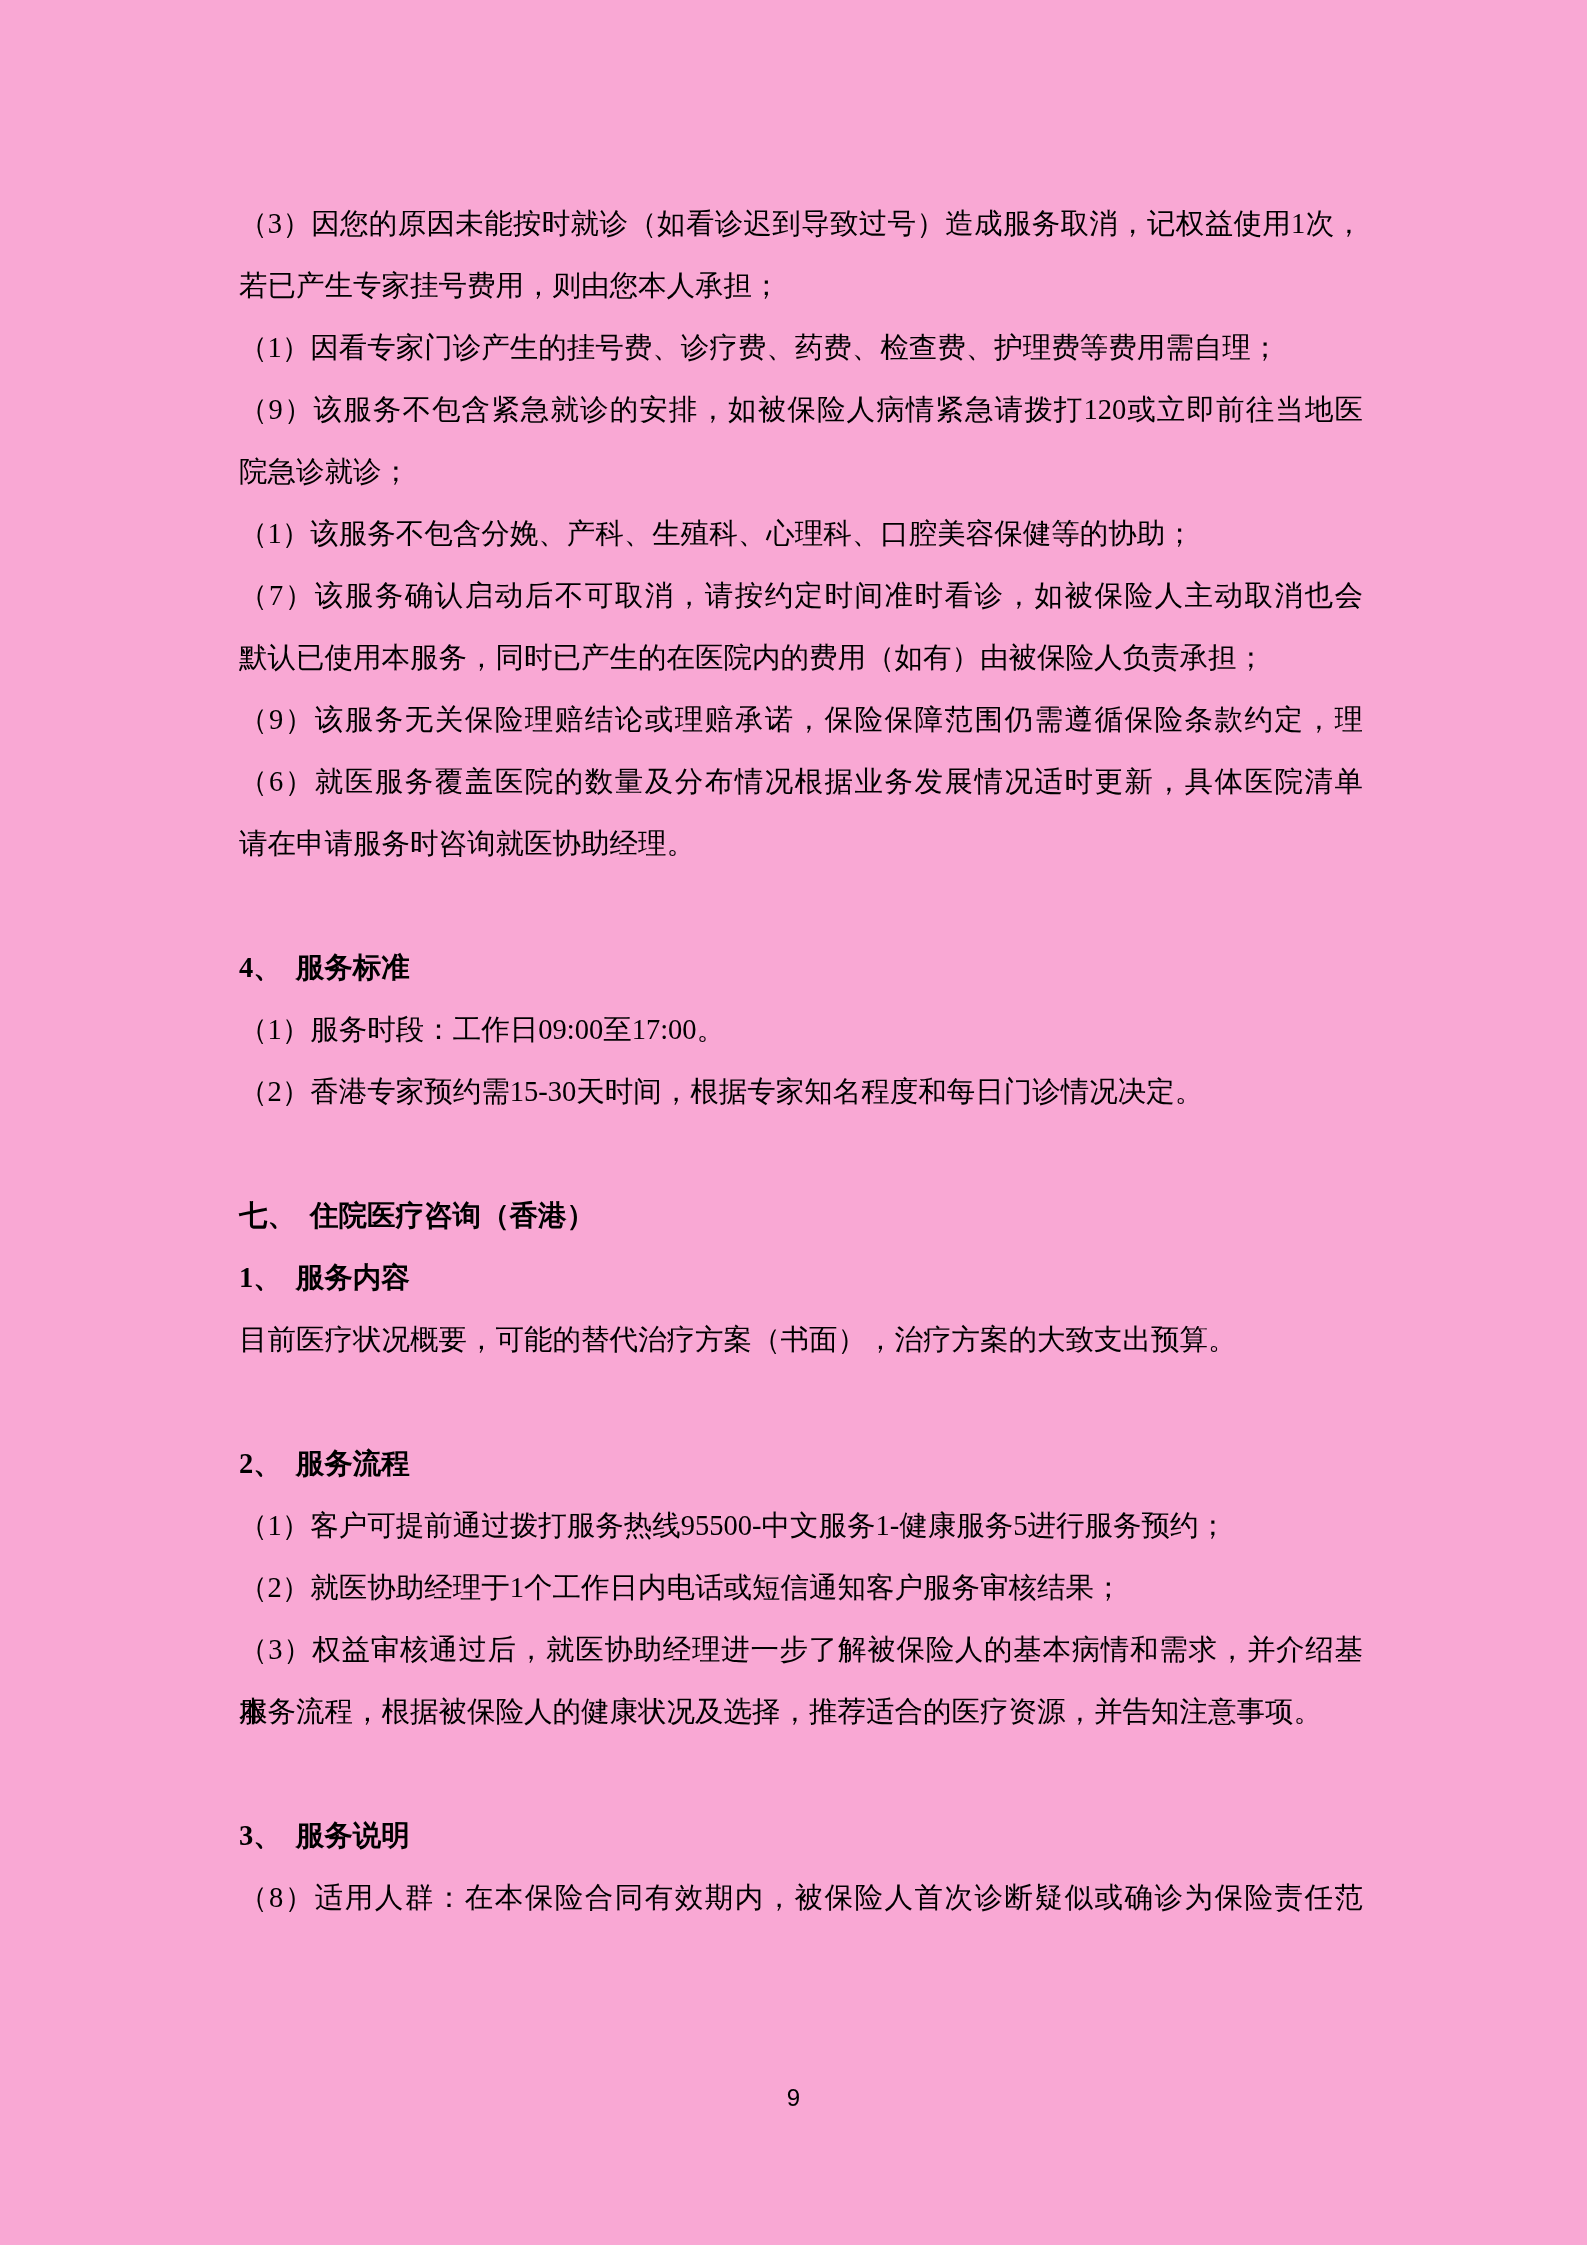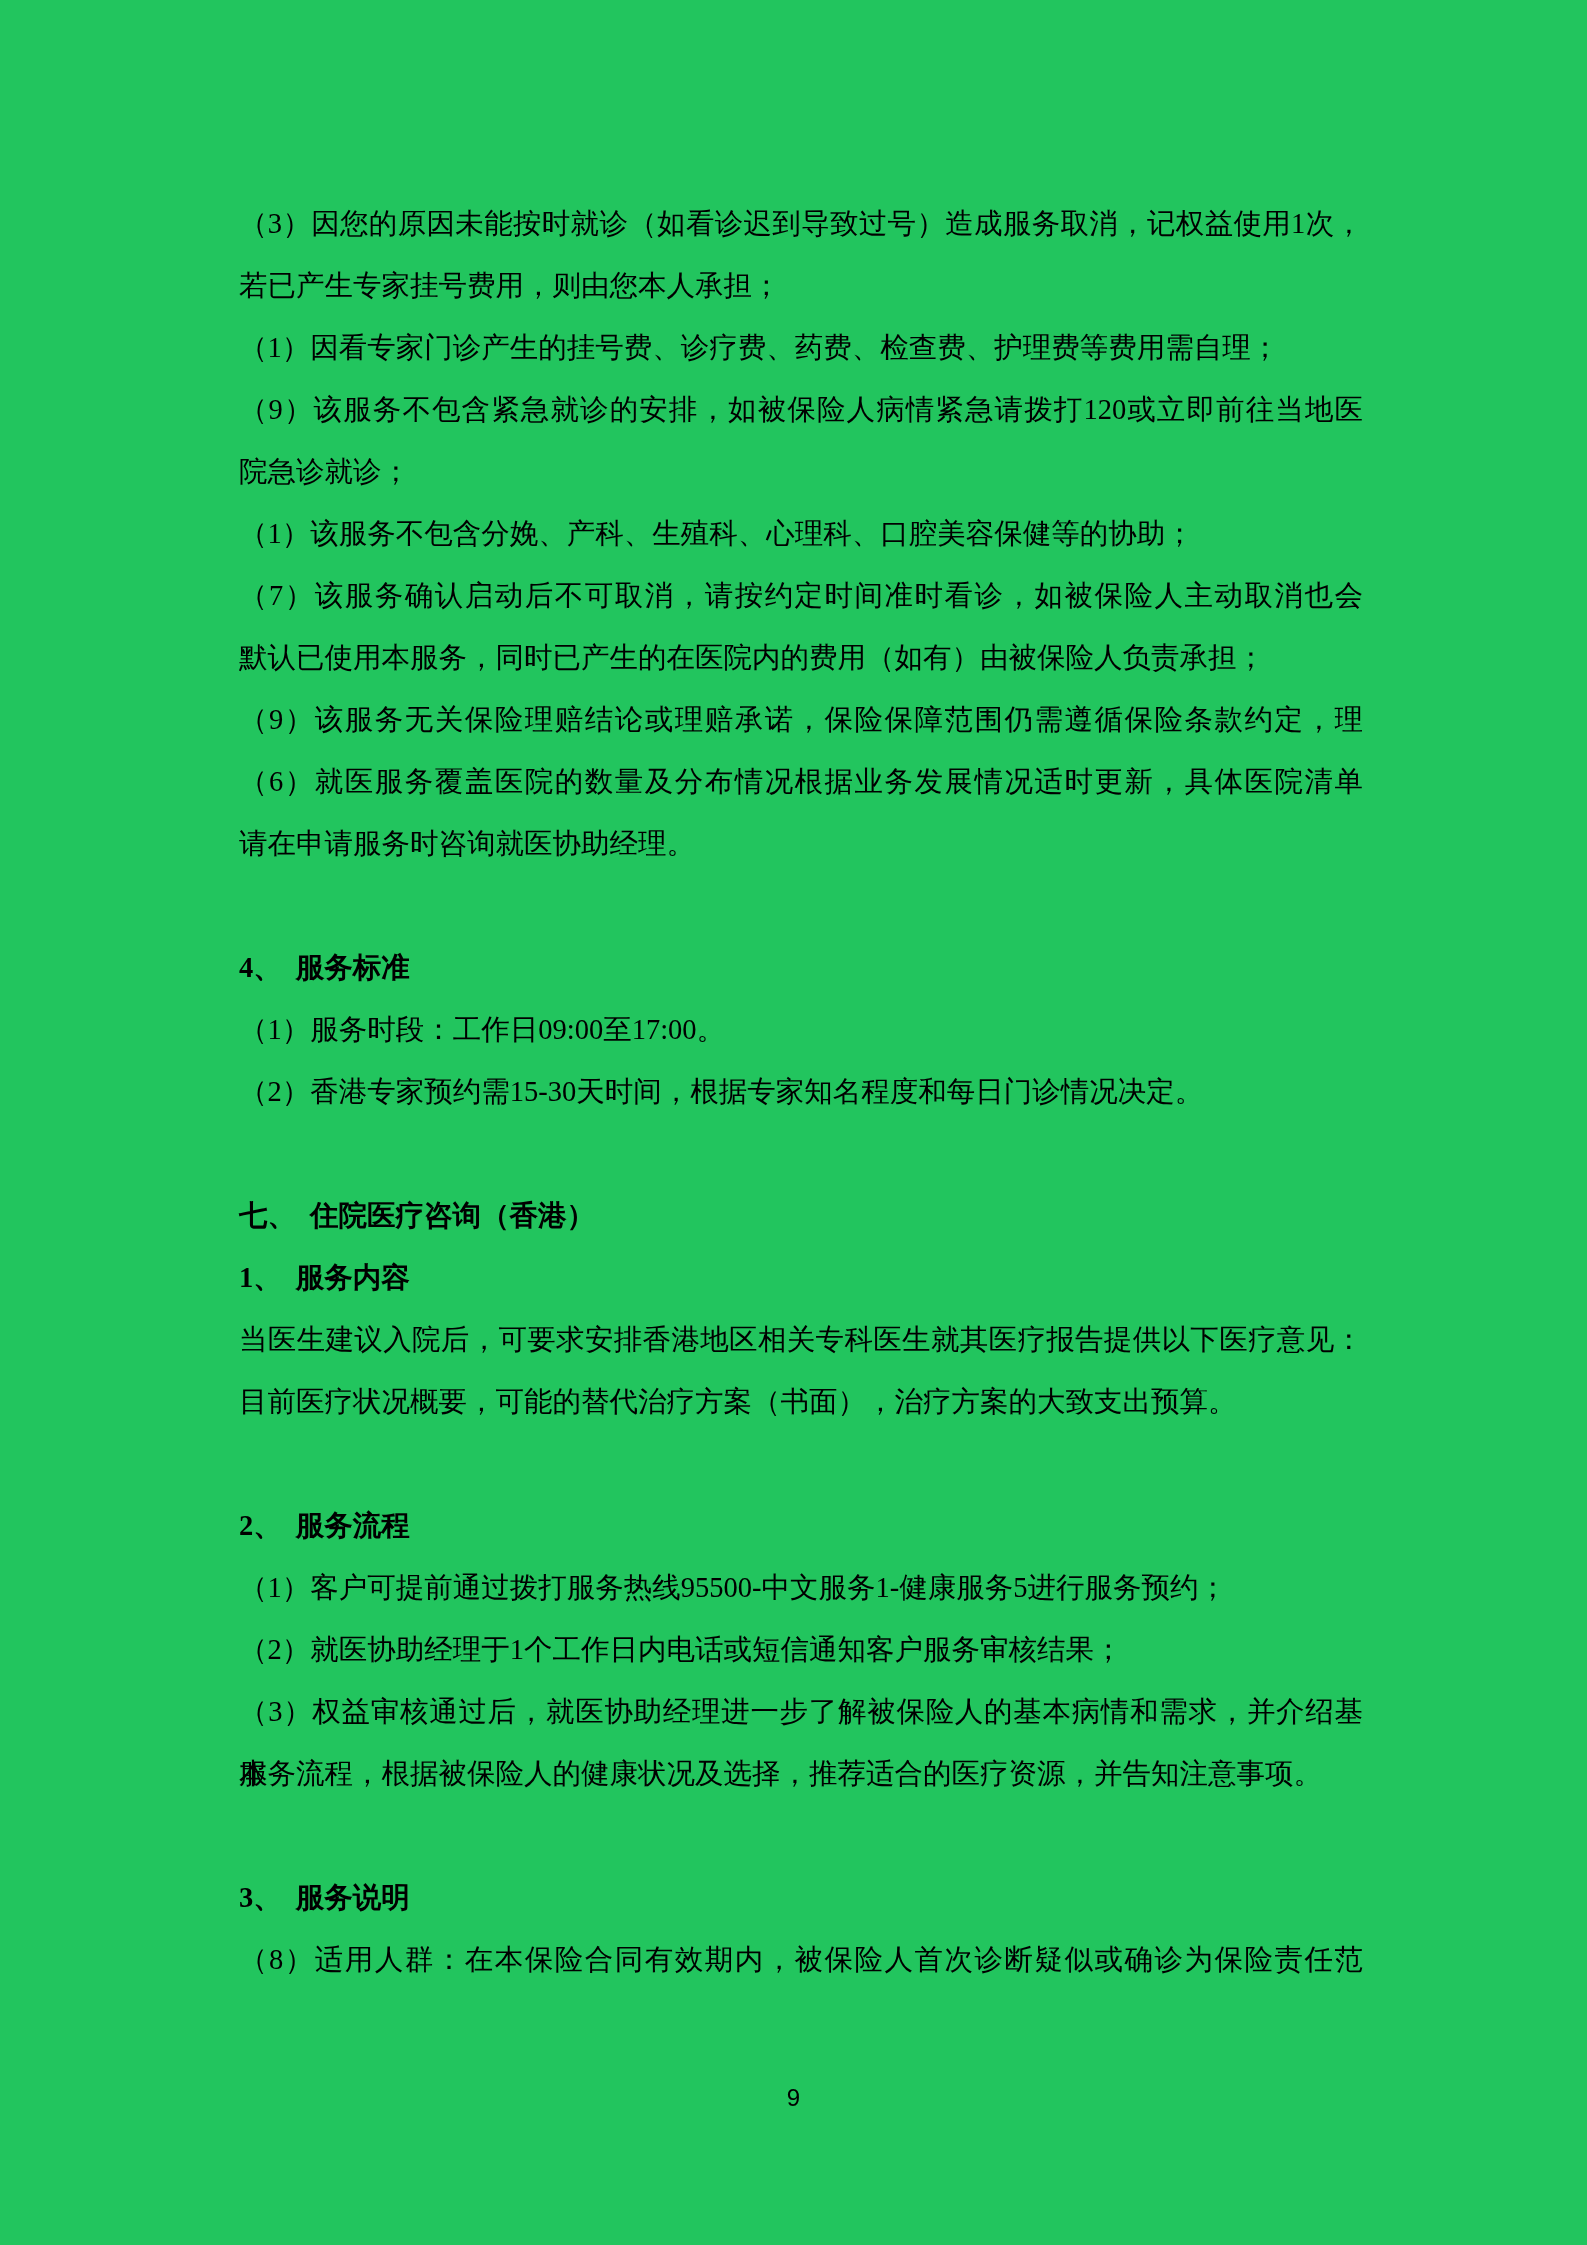--- a/index.html
+++ b/index.html
@@ -4,21 +4,21 @@
 <style>
   html, body {
     margin: 0;
     padding: 0;
     background: #ffffff;
   }
   .doc-page {
     position: relative;
     width: 1587px;
     height: 2245px;
-    background: #22c55e;
+    background: #f9a8d4;
     color: #000000;
     font-family: "Liberation Serif", "DejaVu Serif", serif;
     overflow: hidden;
   }
   .text-block {
     position: absolute;
     left: 239px;
     top: 193px;
     width: 1124px;
   }
@@ -78,21 +78,20 @@
     <div class="line">（2）香港专家预约需15-30天时间，根据专家知名程度和每日门诊情况决定。</div>
 
     <div class="line"></div>
 
     <div class="line heading">
       <span>七、</span><span class="ht">住院医疗咨询（香港）</span>
     </div>
     <div class="line heading">
       <span>1、</span><span class="ht">服务内容</span>
     </div>
-    <div class="line j">当医生建议入院后，可要求安排香港地区相关专科医生就其医疗报告提供以下医疗意见：</div>
     <div class="line">目前医疗状况概要，可能的替代治疗方案（书面），治疗方案的大致支出预算。</div>
 
     <div class="line"></div>
 
     <div class="line heading">
       <span>2、</span><span class="ht">服务流程</span>
     </div>
     <div class="line">（1）客户可提前通过拨打服务热线95500-中文服务1-健康服务5进行服务预约；</div>
     <div class="line">（2）就医协助经理于1个工作日内电话或短信通知客户服务审核结果；</div>
     <div class="line j">（3）权益审核通过后，就医协助经理进一步了解被保险人的基本病情和需求，并介绍基本</div>

